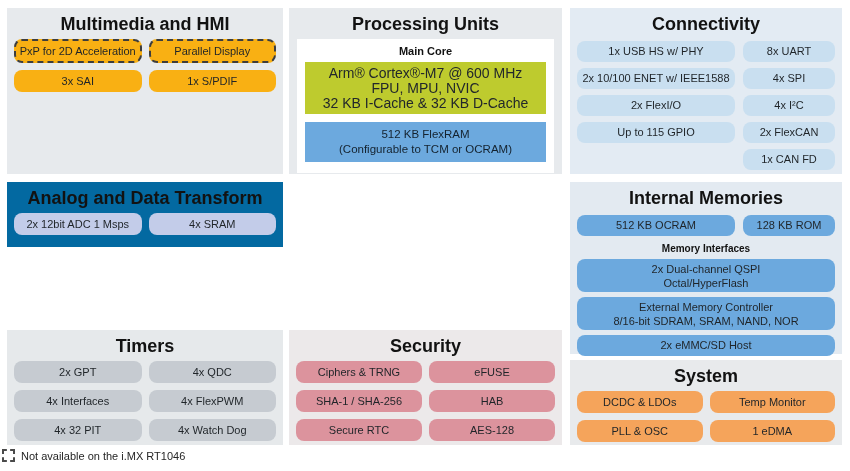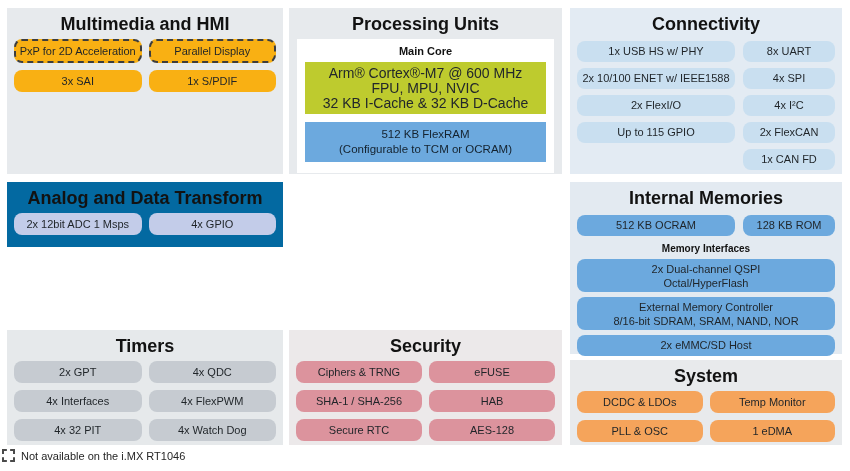--- a/index.html
+++ b/index.html
@@ -89,21 +89,21 @@
         <div class="cell sm ltblue">2x FlexCAN</div>
         <div class="cell sm ltblue">1x CAN FD</div>
       </div>
     </div>
   </div>
 
   <div class="panel" style="left:7px; top:182px; width:276px; height:65px; background:#0369a1;">
     <div class="ptitle">Analog and Data Transform</div>
     <div class="grid2">
       <div class="cell lavender">2x 12bit ADC 1 Msps</div>
-      <div class="cell lavender">4x GPIO</div>
+      <div class="cell lavender">4x SRAM</div>
     </div>
   </div>
 
   <div class="panel" style="left:570px; top:182px; width:272px; height:172px; background:#E3EAF1;">
     <div class="ptitle" style="padding-bottom:6px;">Internal Memories</div>
     <div class="cols">
       <div class="cell sm blue" style="width:158px;">512 KB OCRAM</div>
       <div class="cell sm blue" style="flex:1;">128 KB ROM</div>
     </div>
     <div class="subtitle">Memory Interfaces</div>

